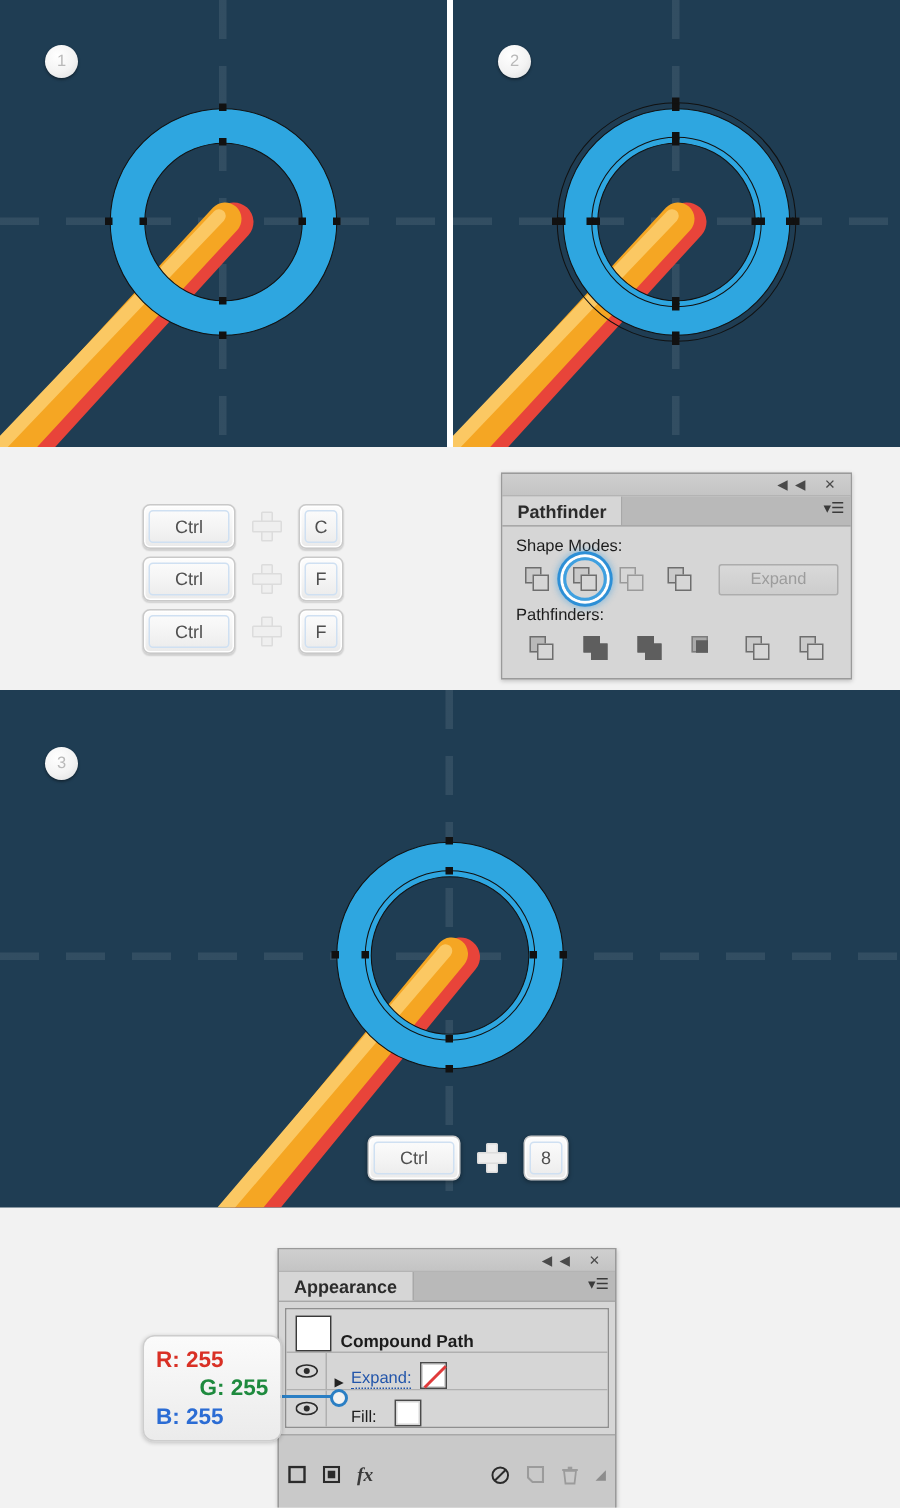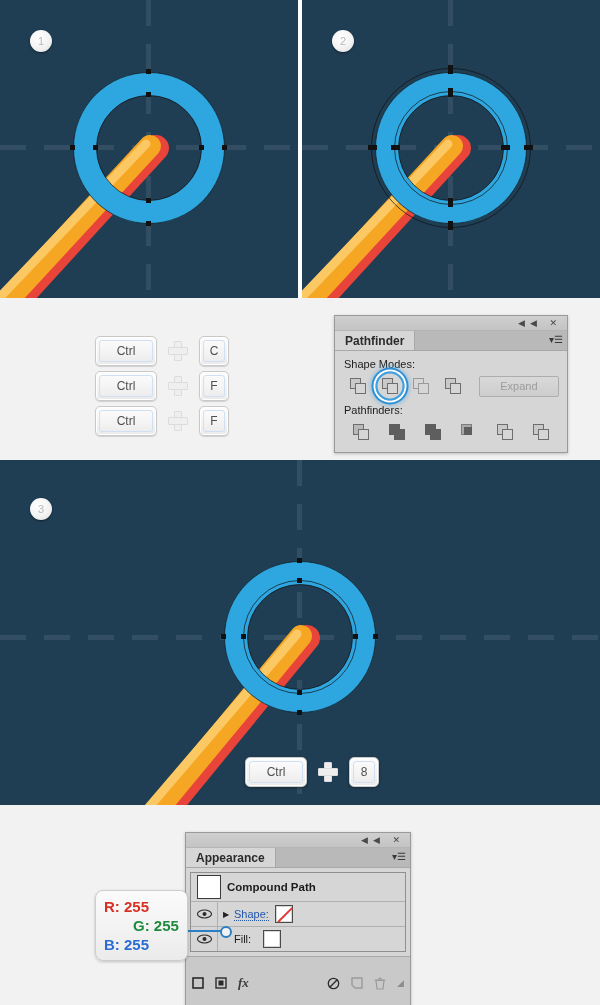--- a/index.html
+++ b/index.html
@@ -113,21 +113,21 @@
   }
   .expand-btn{
     margin-left:10px;width:92px;height:19px;border:1px solid #adadad;border-radius:2px;
     background:linear-gradient(to bottom,#d9d9d9,#cdcdcd);
     font-size:11px;color:#9c9c9c;display:flex;align-items:center;justify-content:center;
   }
 
   
   .ap-list{background:#d6d6d6;border:1px solid #8f8f8f;margin:4px;}
   .ap-row{
-    display:flex;align-items:center;height:24px;
+    display:flex;align-items:flex-end;height:24px;
     border-bottom:1px solid #b0b0b0;background:#d6d6d6;font-size:11px;color:#1c1c1c;
   }
   .ap-row:last-child{border-bottom:none;}
   .ap-eye{width:26px;text-align:center;border-right:1px solid #b0b0b0;height:100%;
     display:flex;align-items:center;justify-content:center;}
   .ap-arrow{width:16px;text-align:center;font-size:8px;color:#222;}
   .ap-link{color:#2255aa;border-bottom:1px dotted #2255aa;}
   .swatch{width:16px;height:16px;border:1.5px solid #4a4a4a;background:#fff;
     box-shadow:inset 0 0 0 1px #d6d6d6;margin-left:6px;position:relative;}
   .swatch.none:after{
@@ -388,21 +388,21 @@
       </div>
 
       <div class="ap-row">
         <div class="ap-eye">
           <svg width="15" height="10" viewBox="0 0 15 10">
               <ellipse cx="7.5" cy="5" rx="7" ry="4" fill="none" stroke="#2b2b2b" stroke-width="1.1"></ellipse>
               <circle cx="7.5" cy="5" r="2" fill="#2b2b2b"></circle>
             </svg>
         </div>
         <div class="ap-arrow">▶</div>
-        <span class="ap-link">Shape:</span>
+        <span class="ap-link">Expand:</span>
         <div class="swatch none"></div>
       </div>
 
       <div class="ap-row">
         <div class="ap-eye">
           <svg width="15" height="10" viewBox="0 0 15 10">
               <ellipse cx="7.5" cy="5" rx="7" ry="4" fill="none" stroke="#2b2b2b" stroke-width="1.1"></ellipse>
               <circle cx="7.5" cy="5" r="2" fill="#2b2b2b"></circle>
             </svg>
         </div>

